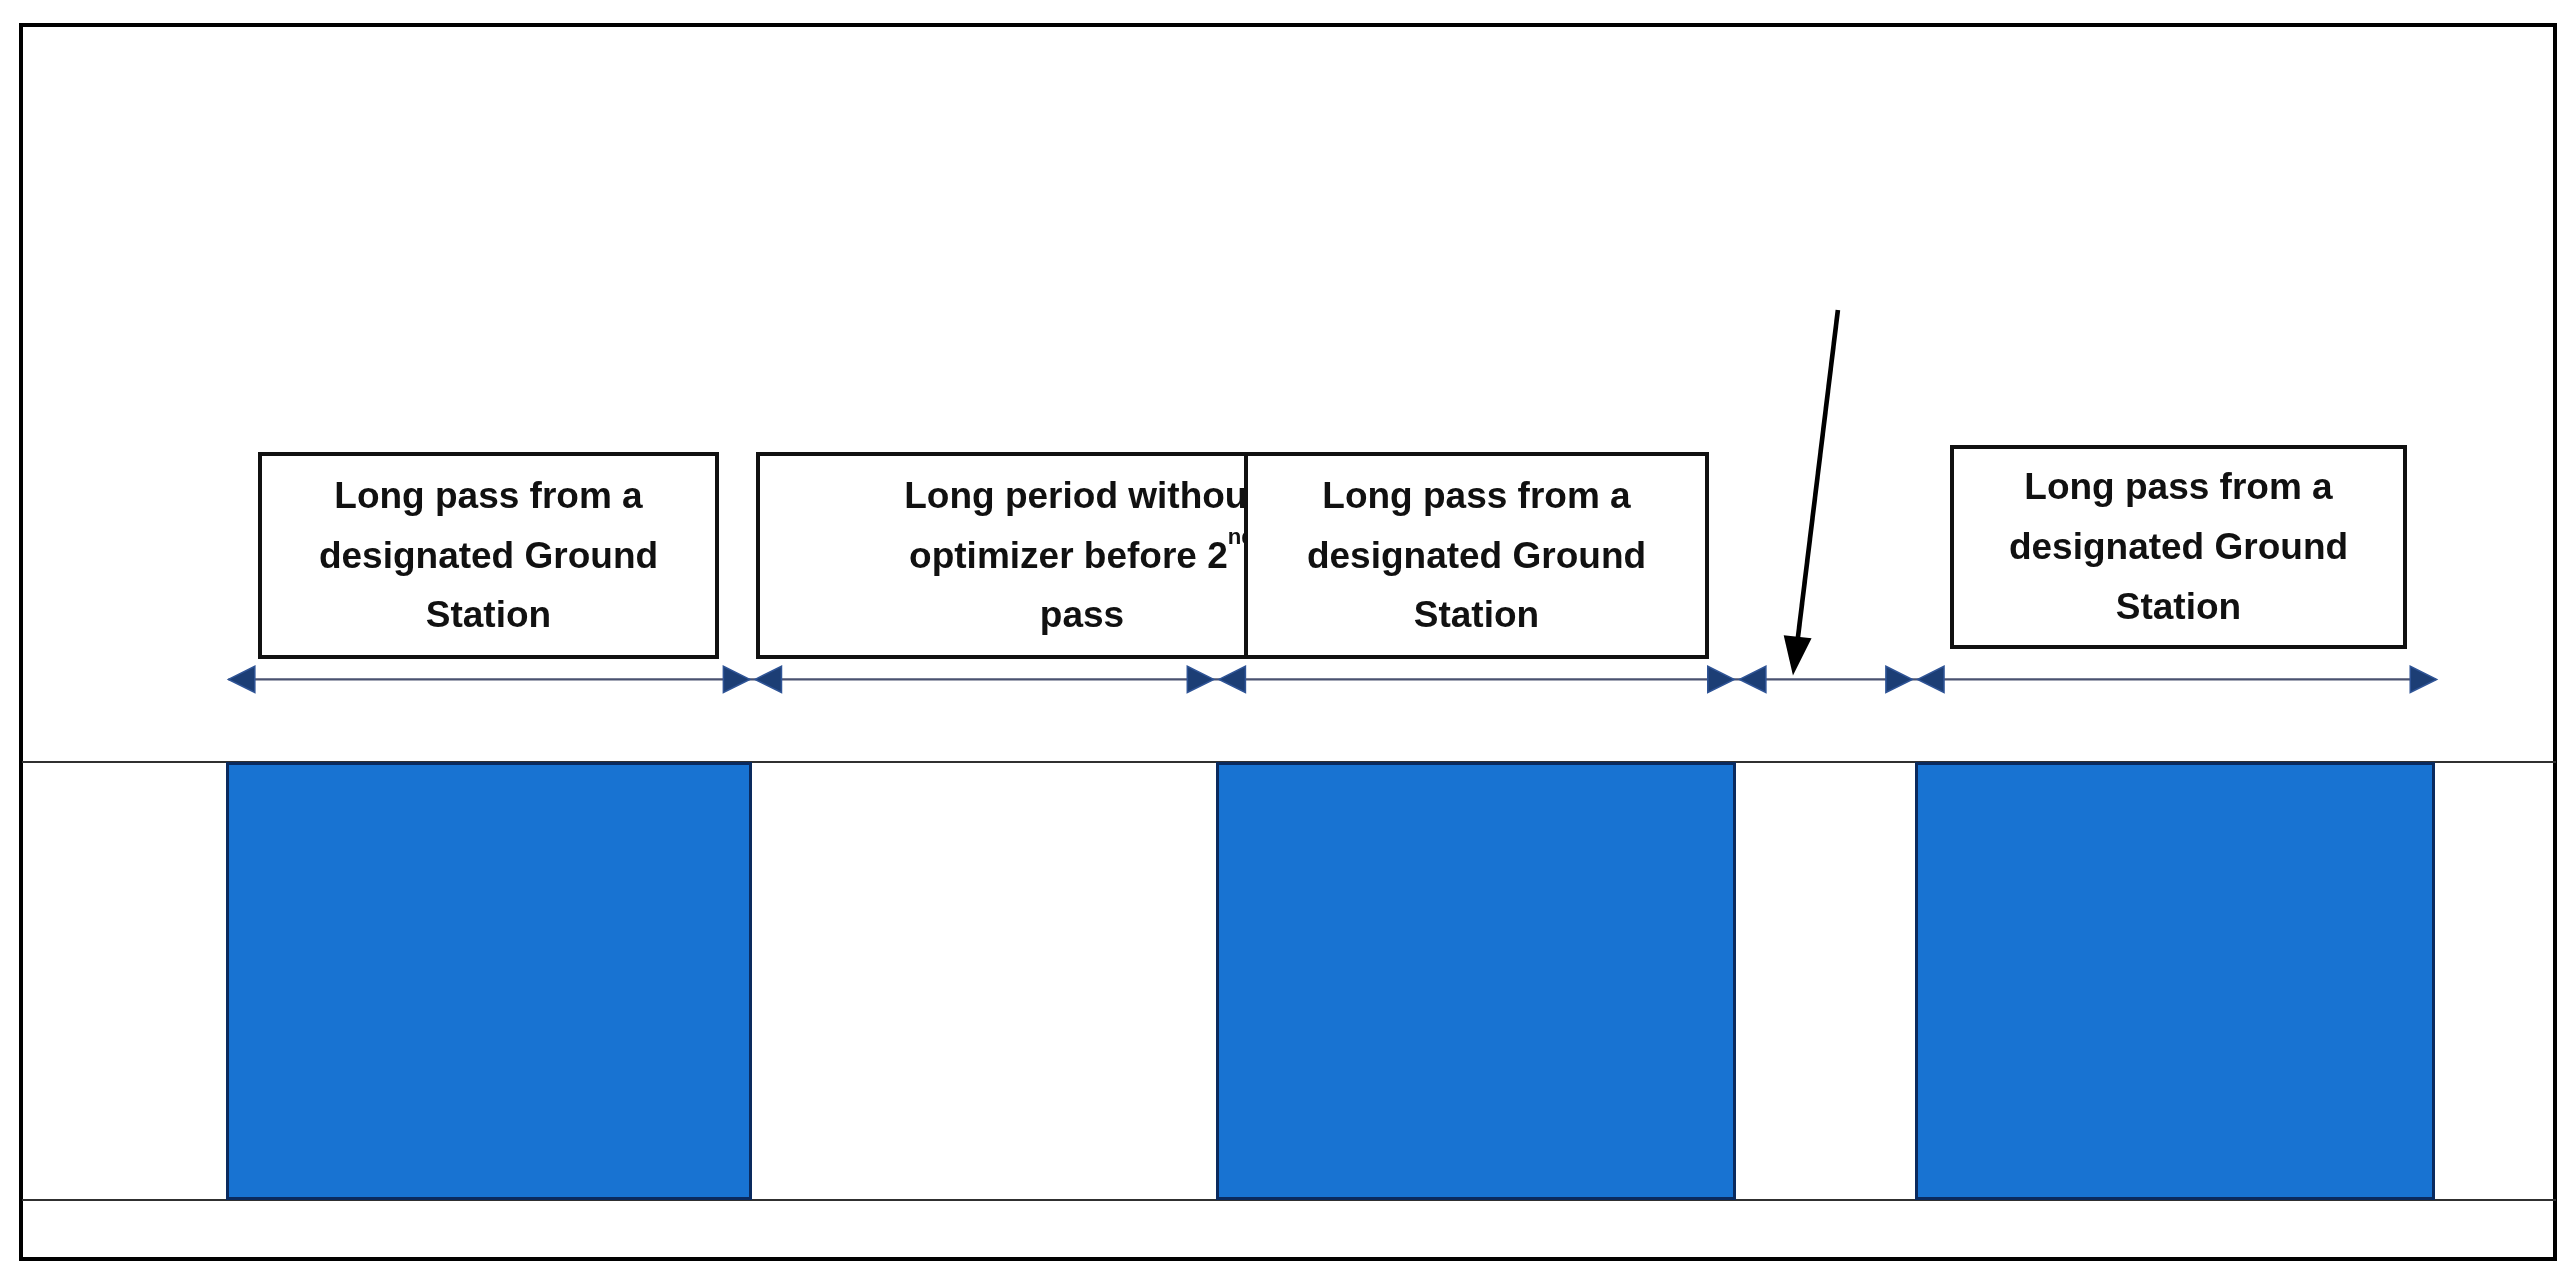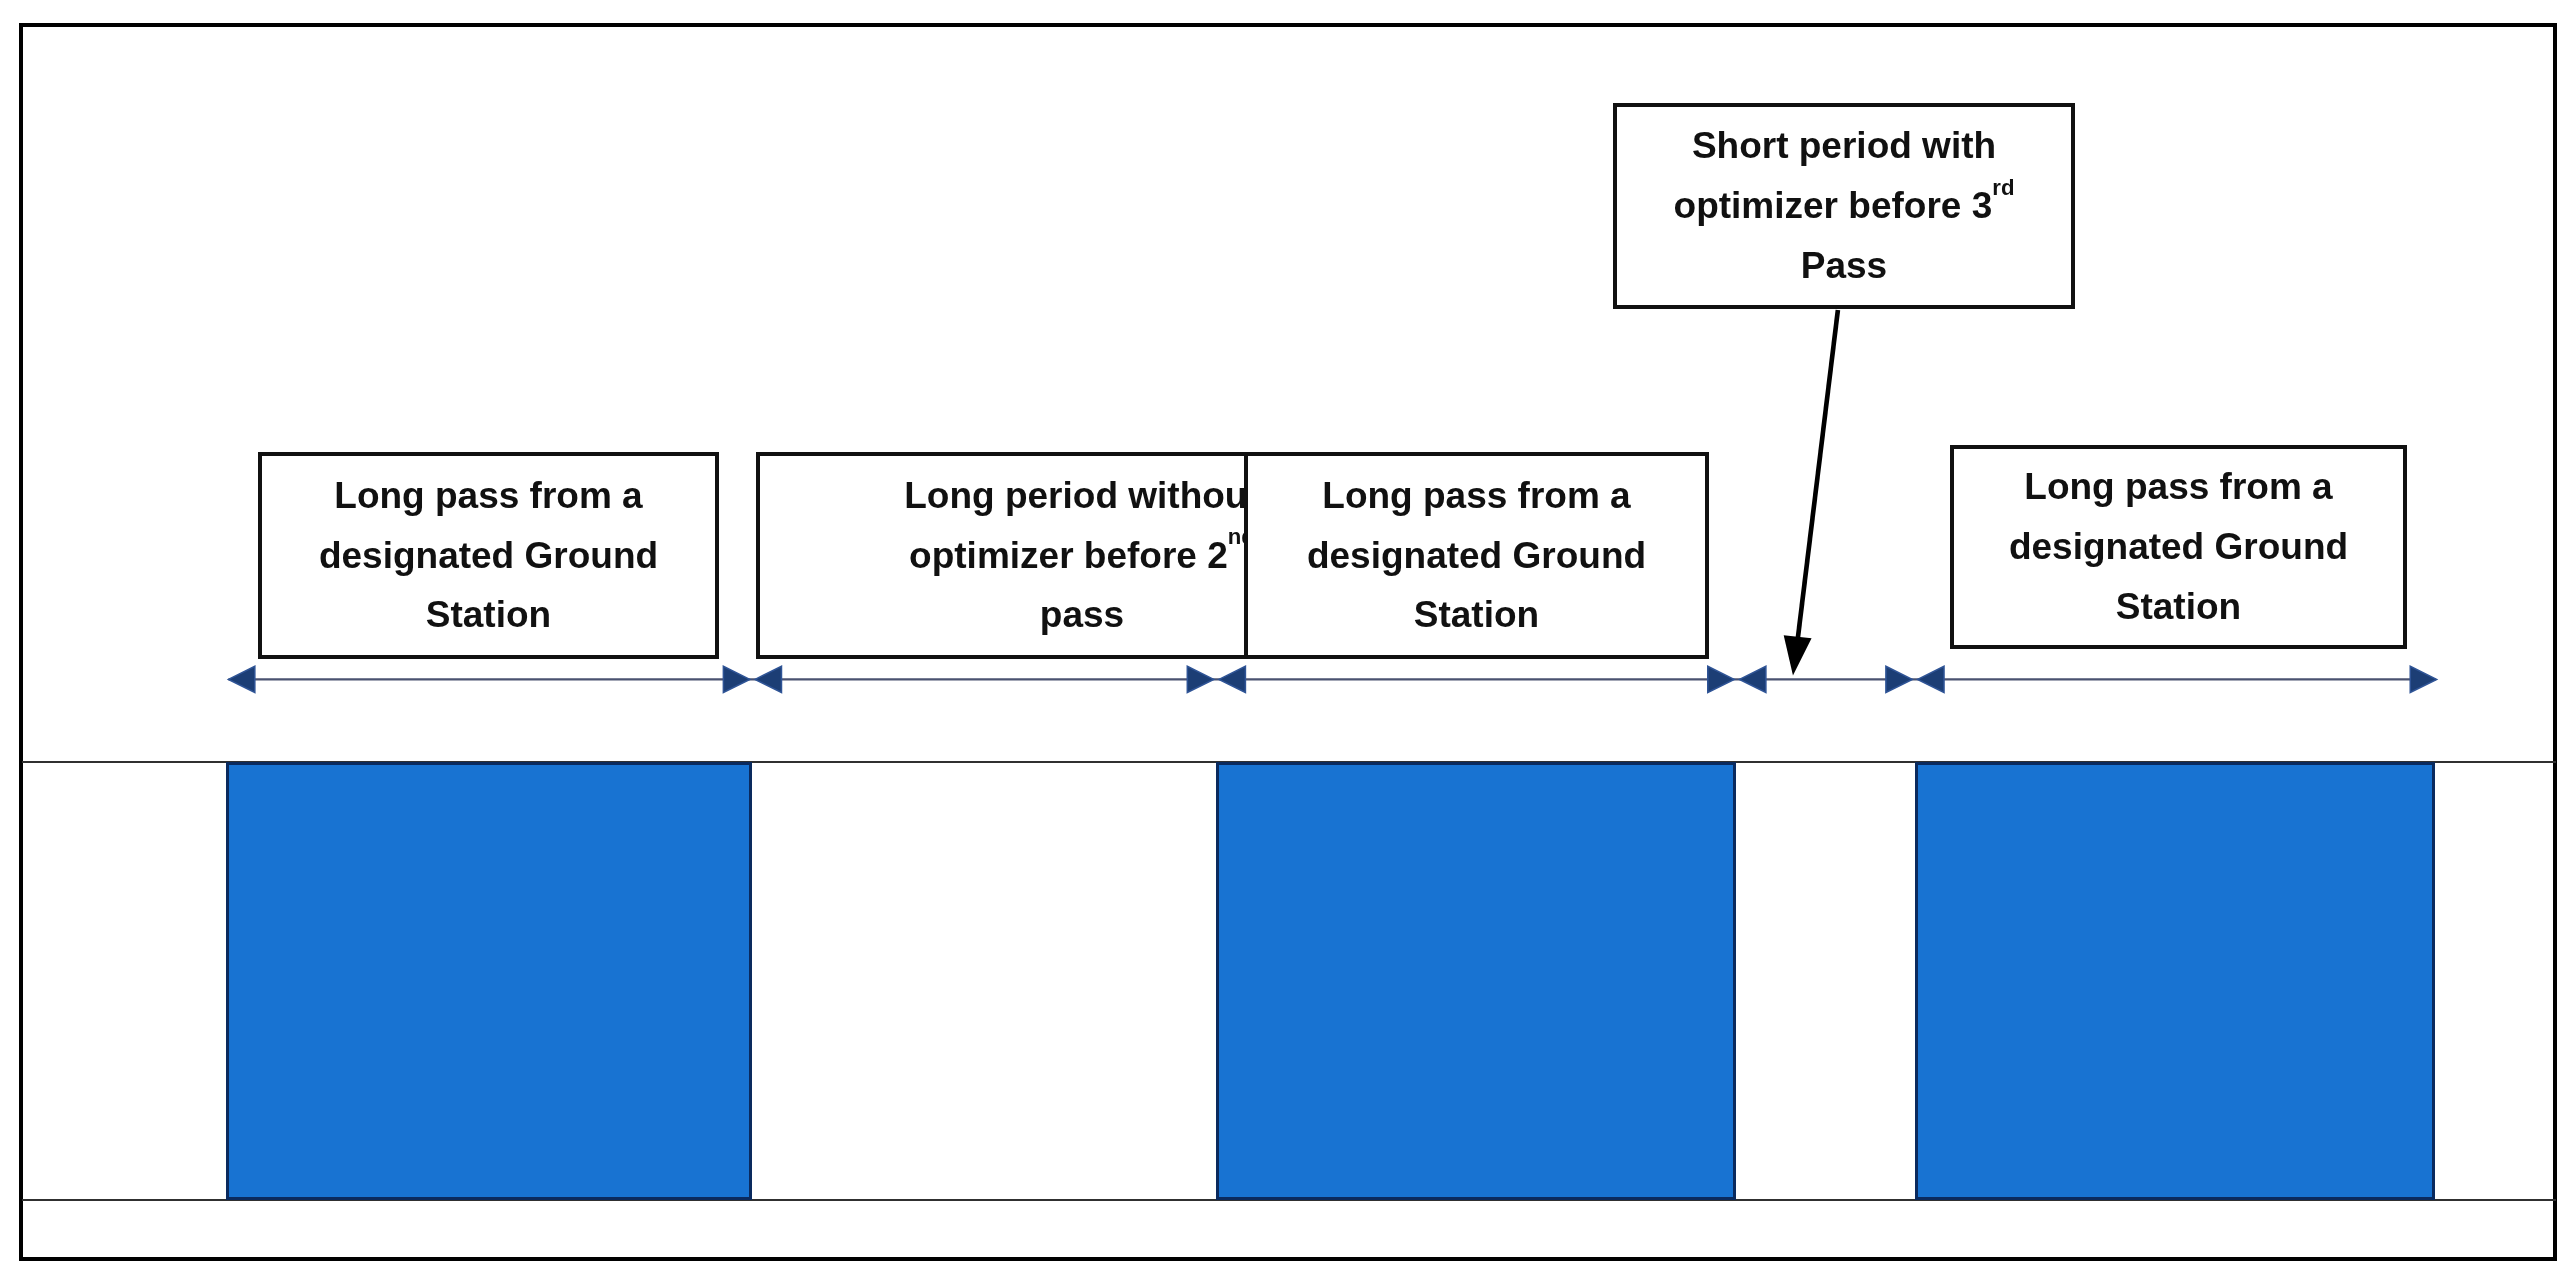--- a/index.html
+++ b/index.html
@@ -93,18 +93,15 @@
   </div>
 
   <div class="note-box label-3">
     <span class="note-inner"><span>Long pass from a designated Ground Station</span><sup class="ord"></sup><span></span></span>
   </div>
 
   <div class="note-box label-4">
     <span class="note-inner"><span>Long pass from a designated Ground Station</span><sup class="ord"></sup><span></span></span>
   </div>
 
-  <div class="note-box callout">
-    <span class="note-inner"><span>Short period with optimizer before 3</span><sup class="ord">rd</sup><span> Pass</span></span>
-  </div>
 
 </div>
 
 
 </body></html>

